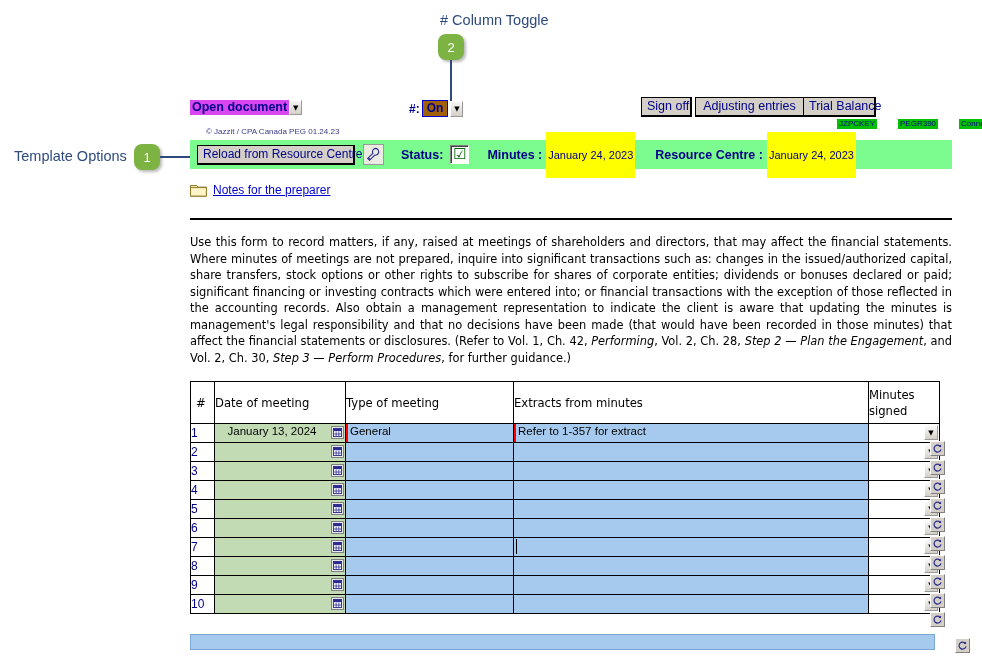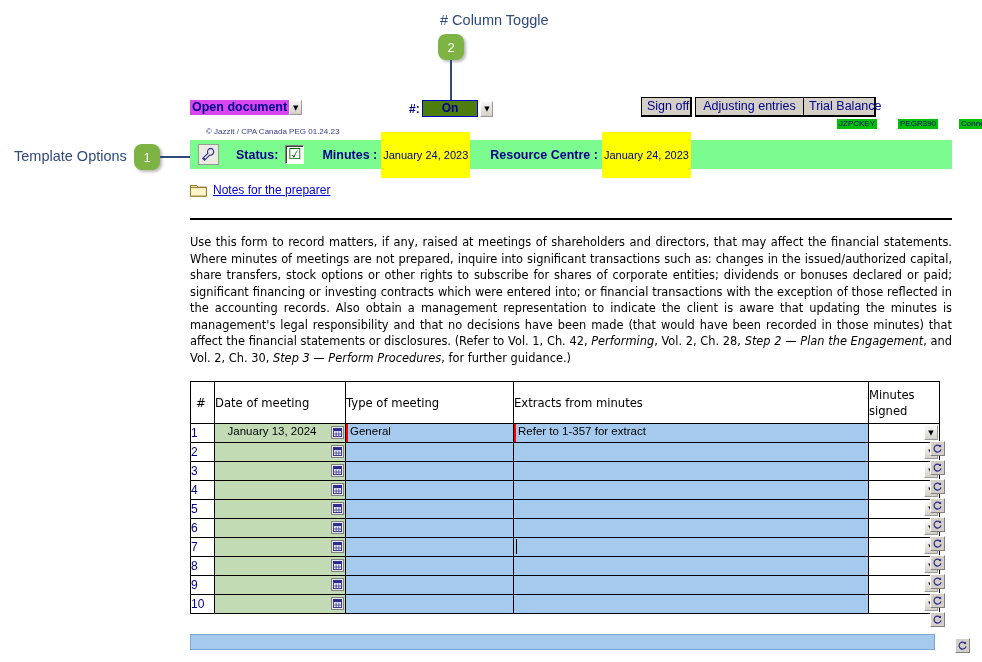--- a/index.html
+++ b/index.html
@@ -56,25 +56,25 @@
     font-family:"Liberation Sans", sans-serif;
     font-size:8px;
     color:#3a3a8c;
     white-space:nowrap;
   }
   .hash-label{
     font-family:"Liberation Sans", sans-serif;
     font-size:12px;font-weight:bold;color:#00008b;
   }
   .on-box{
-    background:#4d7c0f;color:#00008b;
+    background:#a16207;color:#00008b;
     font-family:"Liberation Sans", sans-serif;
     font-size:12px;font-weight:bold;
     border:1.5px solid #0000cd;
-    padding:0 19px;line-height:15px;
+    padding:0 4px;line-height:15px;
     box-sizing:border-box;
   }
 
   .btn3d{
     background:#d4d0c8;
     border:1px solid #000;
     border-right-width:2px;border-bottom-width:2px;
     color:#00008b;
     font-family:"Liberation Sans", sans-serif;
     font-size:12.5px;
@@ -289,20 +289,21 @@
 <div class="abs btn3d" style="left:879px;top:97px;width:55px;margin-top:48px;">Save &amp; Exit</div>
 
 <div class="abs" style="left:837px;top:119px;display:flex;gap:21px;">
   <span class="badge">JZPCKEY</span>
   <span class="badge">PEGR390</span>
   <span class="badge">Connected</span>
 </div>
 
 <div class="abs greenband" style="left:190px;top:140px;">
 
+  <div class="btn3d" style="margin-left:7px;width:158px;font-size:12px;">Reload from Resource Centre</div>
 
   <div class="wrench" style="margin-left:8px;">
     <svg width="15" height="15" viewBox="0 0 16 16">
       <path d="M10.5 1.5a3.6 3.6 0 0 0-3.2 5.2L1.8 12.2l2 2 5.5-5.5a3.6 3.6 0 1 0 1.2-7.2z" fill="none" stroke="#2b2b8f" stroke-width="1.2"></path>
       <line x1="2.6" y1="11.4" x2="4.6" y2="13.4" stroke="#2b2b8f" stroke-width="1.2"></line>
     </svg>
   </div>
 
   <span class="lbl" style="margin-left:17px;">Status:</span>
   <span class="status-chk" style="margin-left:7px;">☑</span>

